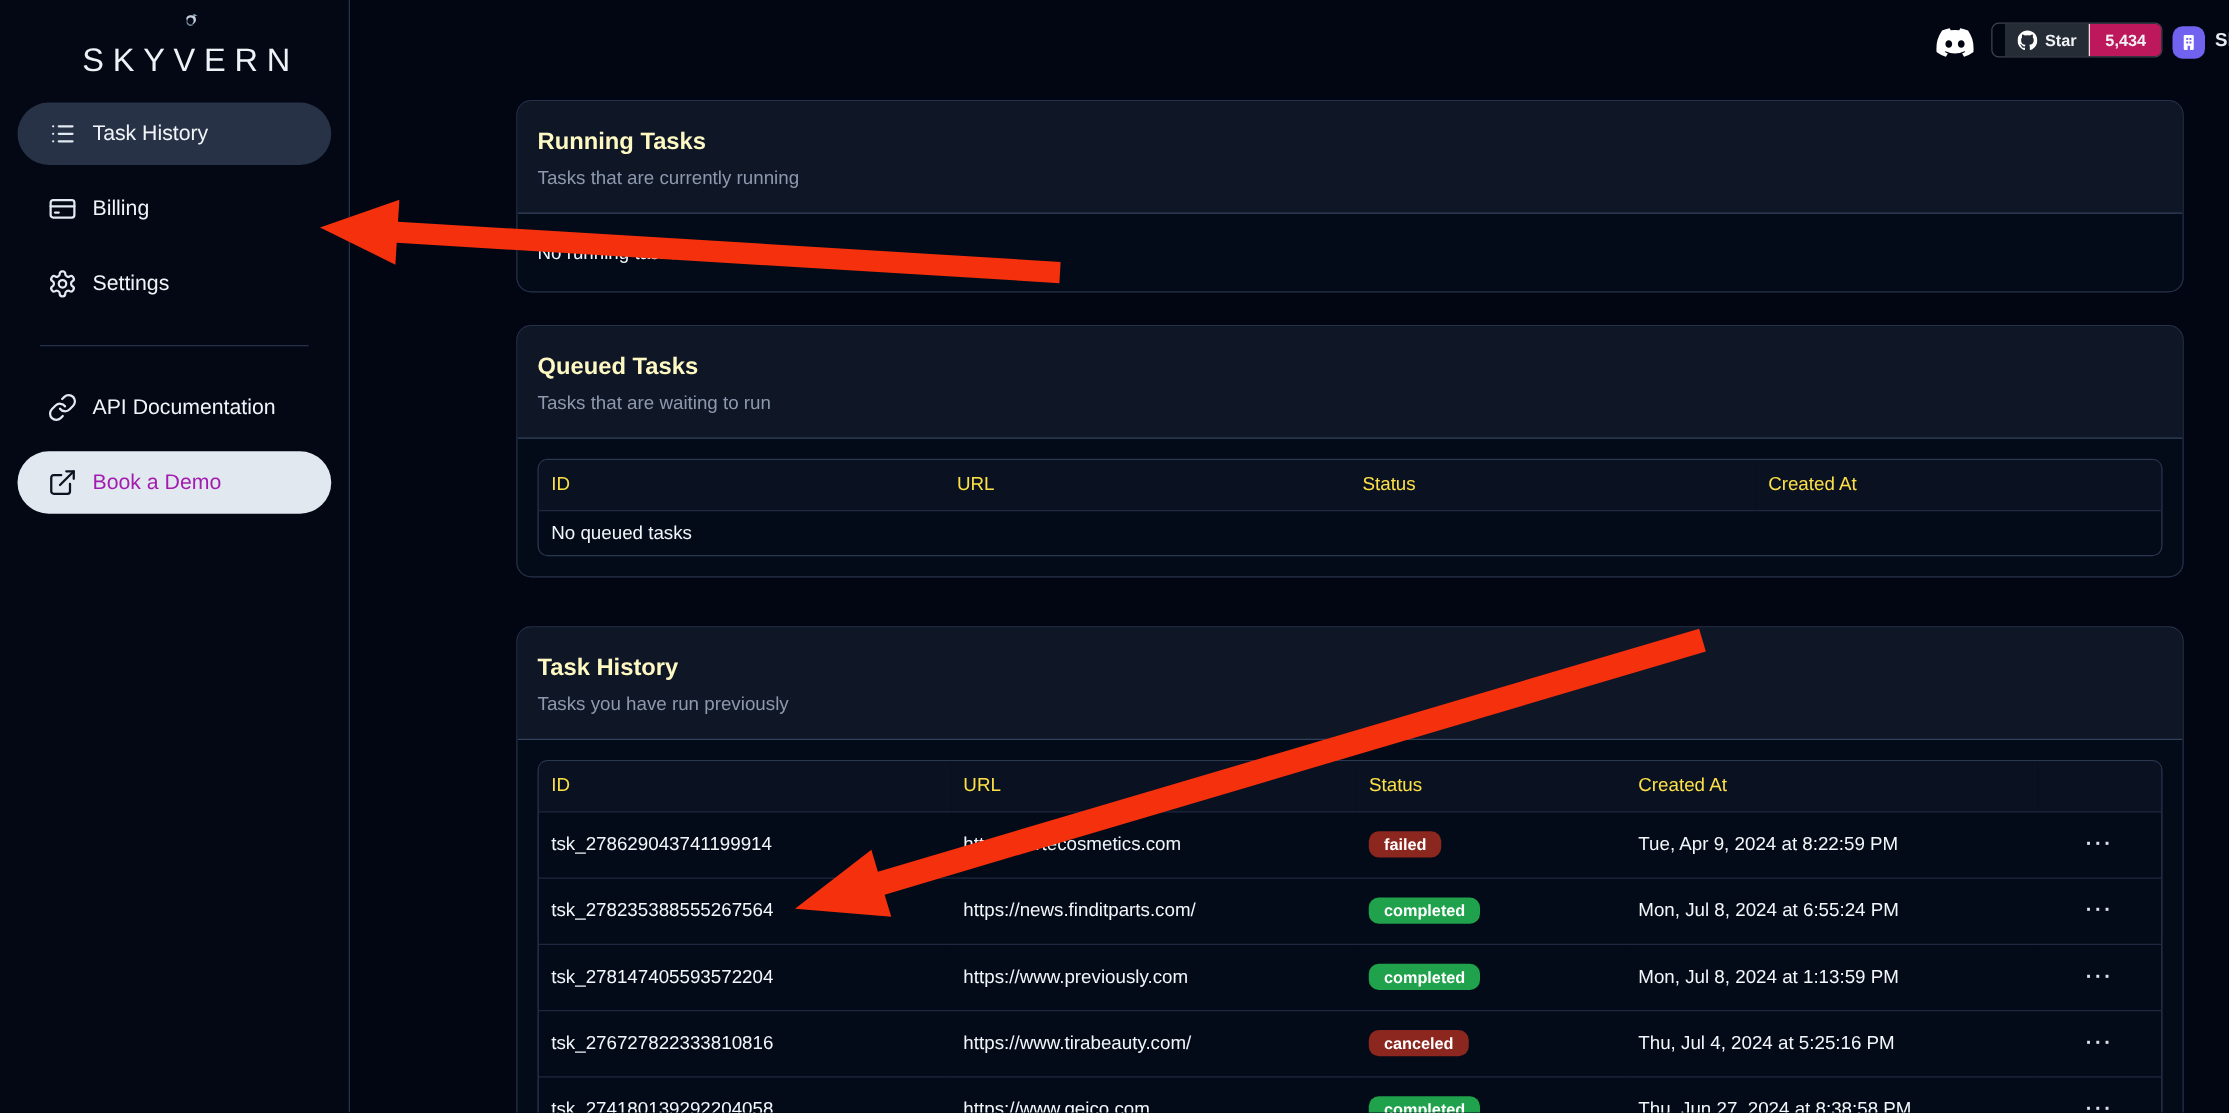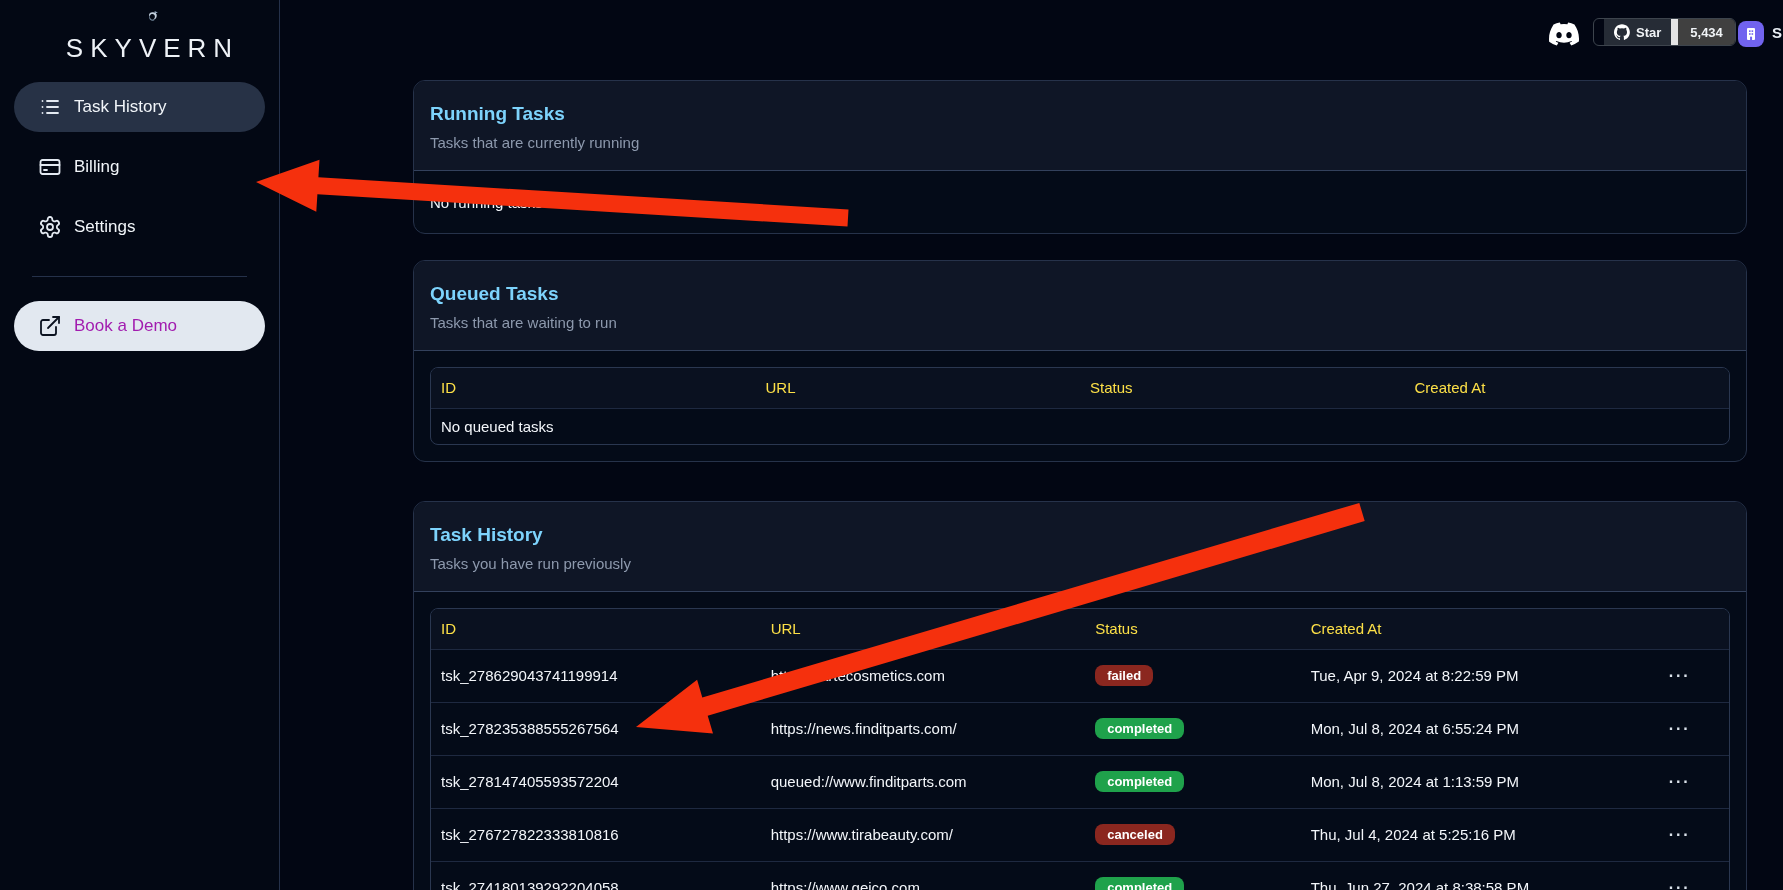--- a/index.html
+++ b/index.html
@@ -28,31 +28,31 @@
   .nav-item.light .icon24 { stroke:#0b1220; }
   
   .topbar { position:absolute; left:0; top:0; width:1783px; height:64px; }
   .discord { position:absolute; left:1549px; top:19px; width:30px; height:30px; cursor:pointer; }
   .gh-widget {
     position:absolute; left:1593px; top:18px; height:28px; display:flex; align-items:stretch;
     border:1px solid #3d444d; border-radius:6px; overflow:hidden; cursor:pointer;
     font-size:13px; font-weight:700; color:#f0f3f6;padding-left:10px;
   }
   .gh-star { display:flex; align-items:center; gap:6px; padding:0 10px; background:#262c36; }
-  .gh-count { display:flex; align-items:center; padding:0 12px; background:#404040; border-left:7px solid #e5e5e5; }
+  .gh-count { display:flex; align-items:center; padding:0 12px; background:#be185d; border-left:1px solid #e5e5e5; }
   .avatar {
     position:absolute; left:1738px; top:21px; width:26px; height:26px; border-radius:8px;
     background:#7163ef; display:flex; align-items:center; justify-content:center; cursor:pointer;
   }
   .user-label { position:absolute; left:1772px; top:24px; font-size:15px; font-weight:600; color:#e8edf4; white-space:nowrap; }
   
   .main { position:absolute; left:413px; top:0; width:1334px; }
   .card { border:1px solid #26324a; border-radius:12px; background:#040b18; overflow:hidden; }
   .card-head { background:#0f1626; border-bottom:1px solid #33415c; padding:22px 16px 18px 16px; }
-  .card-title { font-size:19px; font-weight:700; color:#7dd3fc; line-height:22px; }
+  .card-title { font-size:19px; font-weight:700; color:#fef9c3; line-height:22px; }
   .card-sub { font-size:15px; color:#8d99ad; margin-top:9px; line-height:18px; }
   .card-running { margin-top:80px; }
   .card-running .empty-line { padding:0 16px; height:62px; display:flex; align-items:center; font-size:15px; }
   .card-queued { margin-top:26px; }
   .card-history { margin-top:39px; }
   .card-body { padding:16px; }
   .table-box { border:1px solid #2a3750; border-radius:8px; overflow:hidden; }
   table { width:100%; border-collapse:collapse; table-layout:fixed; }
   thead tr { background:#0a1120; }
   th { text-align:left; font-weight:400; color:#fde047; font-size:15px; height:40px; padding:0 10px; }
@@ -104,20 +104,27 @@
     <div class="nav-item">
       <svg class="icon24" viewBox="0 0 24 24">
         <path d="M12.22 2h-.44a2 2 0 0 0-2 2v.18a2 2 0 0 1-1 1.73l-.43.25a2 2 0 0 1-2 0l-.15-.08a2 2 0 0 0-2.73.73l-.22.38a2 2 0 0 0 .73 2.73l.15.1a2 2 0 0 1 1 1.72v.51a2 2 0 0 1-1 1.74l-.15.09a2 2 0 0 0-.73 2.73l.22.38a2 2 0 0 0 2.73.73l.15-.08a2 2 0 0 1 2 0l.43.25a2 2 0 0 1 1 1.73V20a2 2 0 0 0 2 2h.44a2 2 0 0 0 2-2v-.18a2 2 0 0 1 1-1.73l.43-.25a2 2 0 0 1 2 0l.15.08a2 2 0 0 0 2.73-.73l.22-.39a2 2 0 0 0-.73-2.73l-.15-.08a2 2 0 0 1-1-1.74v-.5a2 2 0 0 1 1-1.74l.15-.09a2 2 0 0 0 .73-2.73l-.22-.38a2 2 0 0 0-2.73-.73l-.15.08a2 2 0 0 1-2 0l-.43-.25a2 2 0 0 1-1-1.73V4a2 2 0 0 0-2-2z"></path>
         <circle cx="12" cy="12" r="3"></circle>
       </svg>
       <span>Settings</span>
     </div>
 
     <div class="nav-divider"></div>
 
+    <div class="nav-item">
+      <svg class="icon24" viewBox="0 0 24 24">
+        <path d="M10 13a5 5 0 0 0 7.54.54l3-3a5 5 0 0 0-7.07-7.07l-1.72 1.71"></path>
+        <path d="M14 11a5 5 0 0 0-7.54-.54l-3 3a5 5 0 0 0 7.07 7.07l1.71-1.71"></path>
+      </svg>
+      <span>API Documentation</span>
+    </div>
     <div class="nav-item light">
       <svg class="icon24" viewBox="0 0 24 24">
         <path d="M18 13v6a2 2 0 0 1-2 2H5a2 2 0 0 1-2-2V8a2 2 0 0 1 2-2h6"></path>
         <polyline points="15 3 21 3 21 9"></polyline>
           <line x1="10" y1="14" x2="21" y2="3"></line>
       </svg>
       <span>Book a Demo</span>
     </div>
   </nav>
 </aside>
@@ -226,21 +233,21 @@
               </tr>
               <tr>
                 <td>tsk_278235388555267564</td>
                 <td>https://news.finditparts.com/</td>
                 <td><span class="badge badge-green">completed</span></td>
                 <td>Mon, Jul 8, 2024 at 6:55:24 PM</td>
                 <td class="dots-btn">···</td>
               </tr>
               <tr>
                 <td>tsk_278147405593572204</td>
-                <td>queued://www.finditparts.com</td>
+                <td>https://www.previously.com</td>
                 <td><span class="badge badge-green">completed</span></td>
                 <td>Mon, Jul 8, 2024 at 1:13:59 PM</td>
                 <td class="dots-btn">···</td>
               </tr>
               <tr>
                 <td>tsk_276727822333810816</td>
                 <td>https://www.tirabeauty.com/</td>
                 <td><span class="badge badge-red">canceled</span></td>
                 <td>Thu, Jul 4, 2024 at 5:25:16 PM</td>
                 <td class="dots-btn">···</td>

